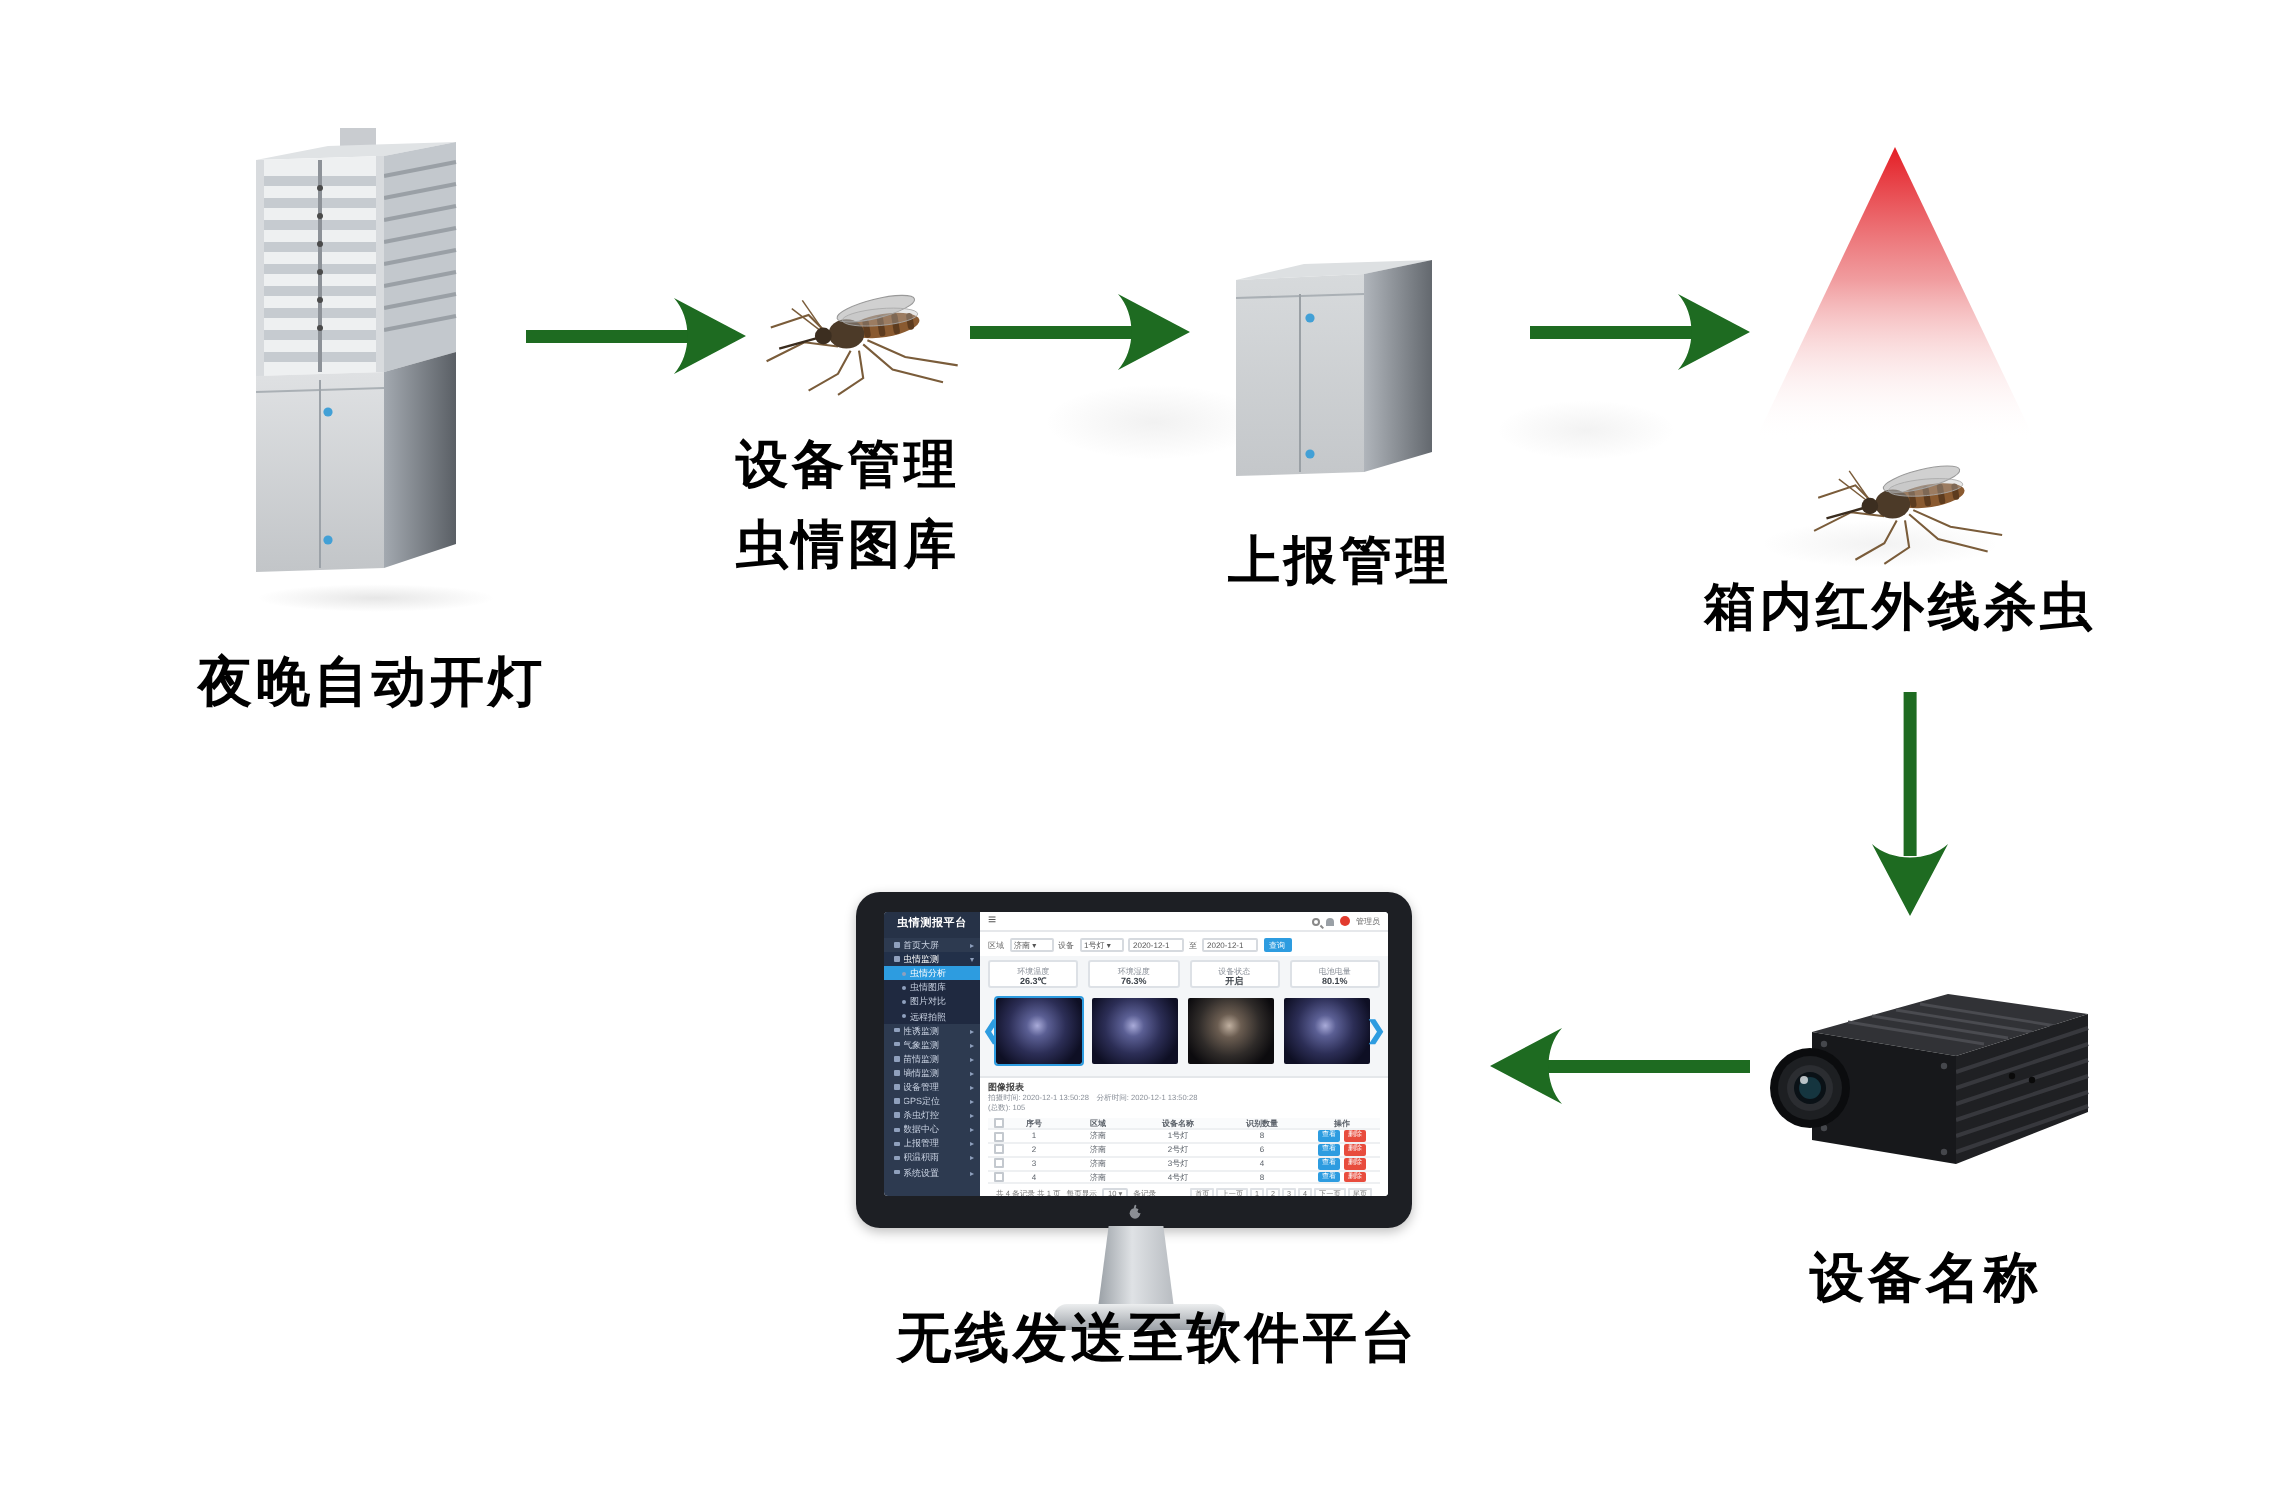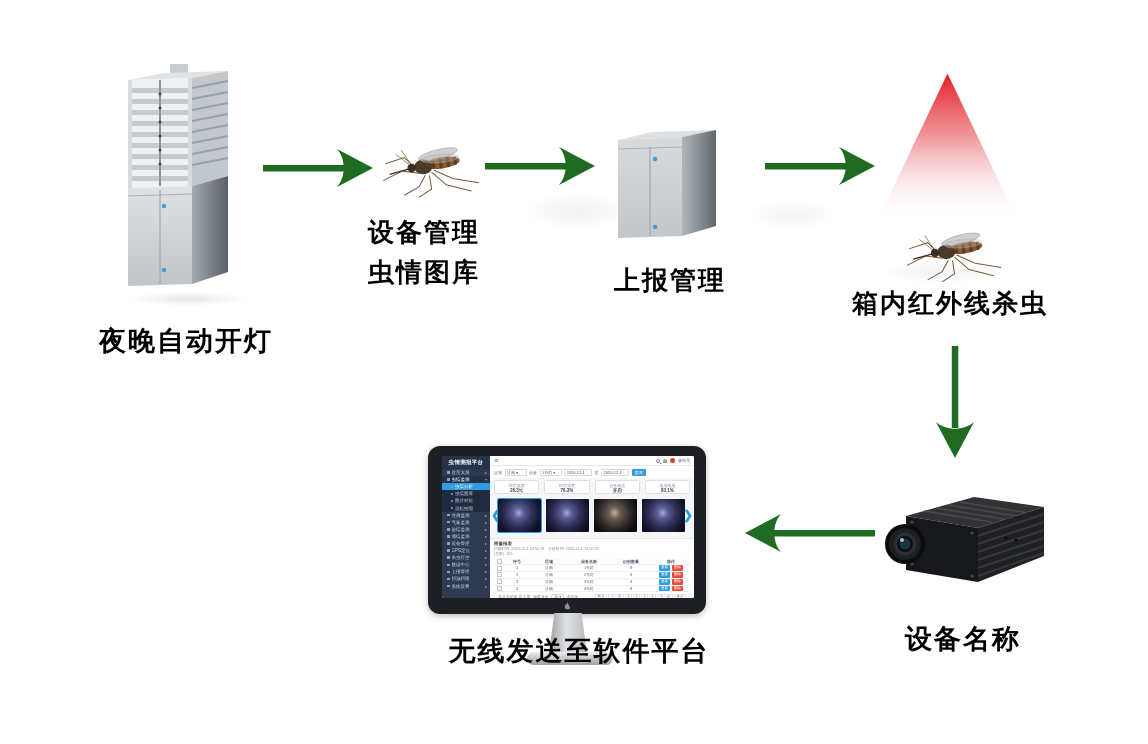--- a/index.html
+++ b/index.html
@@ -529,15 +529,15 @@
               <button class="pbtn">2</button>
               <button class="pbtn">3</button>
               <button class="pbtn">4</button>
               <button class="pbtn">下一页</button>
               <button class="pbtn">尾页</button>
             </span>
         </div>
       </div>
     </div>
   </div>
-  <div class="flabel f27" style="left:429px;top:634px;width:300px;">无线发送至软件平台</div>
+  <div class="flabel f27" style="left:429px;top:652px;width:300px;">无线发送至软件平台</div>
 
 </div>
 
 </body></html>

